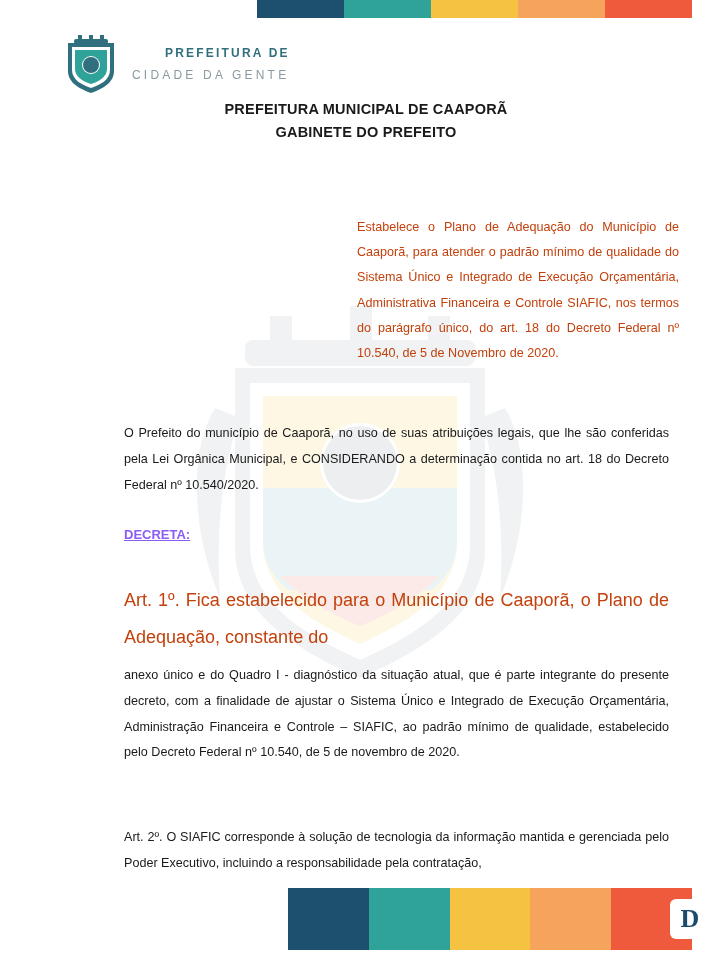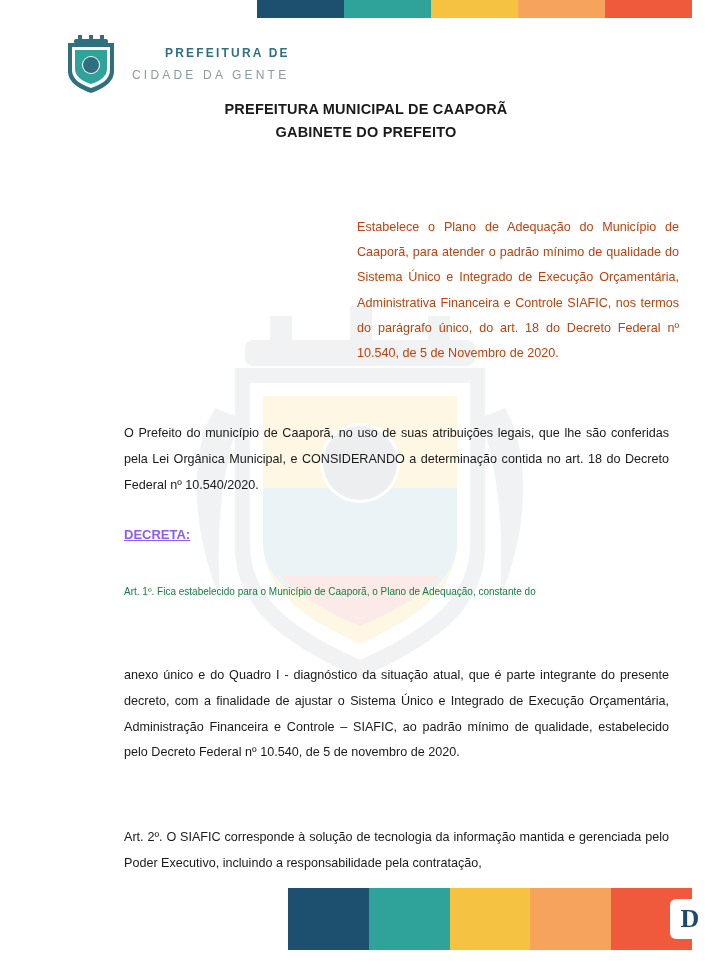--- a/index.html
+++ b/index.html
@@ -90,21 +90,21 @@
   .p1{
     position:absolute;left:118px;top:421px;width:545px;
     font-size:12.6px;line-height:2.05;color:#1a1a1a;text-align:justify;
   }
   .decreta{
     position:absolute;left:118px;top:527px;
     font-size:13px;font-weight:bold;color:#8b5cf6;text-decoration:underline;
   }
   .art1{
     position:absolute;left:118px;top:582px;width:545px;
-    font-size:10px;line-height:2.05;color:#15803d;text-align:justify;
+    font-size:18px;line-height:2.05;color:#c2410c;text-align:justify;
   }
   .p2{
     position:absolute;left:118px;top:663px;width:545px;
     font-size:12.6px;line-height:2.05;color:#1a1a1a;text-align:justify;
   }
   .art2{
     position:absolute;left:118px;top:825px;width:545px;
     font-size:12.6px;line-height:2.05;color:#1a1a1a;text-align:justify;
   }
 

